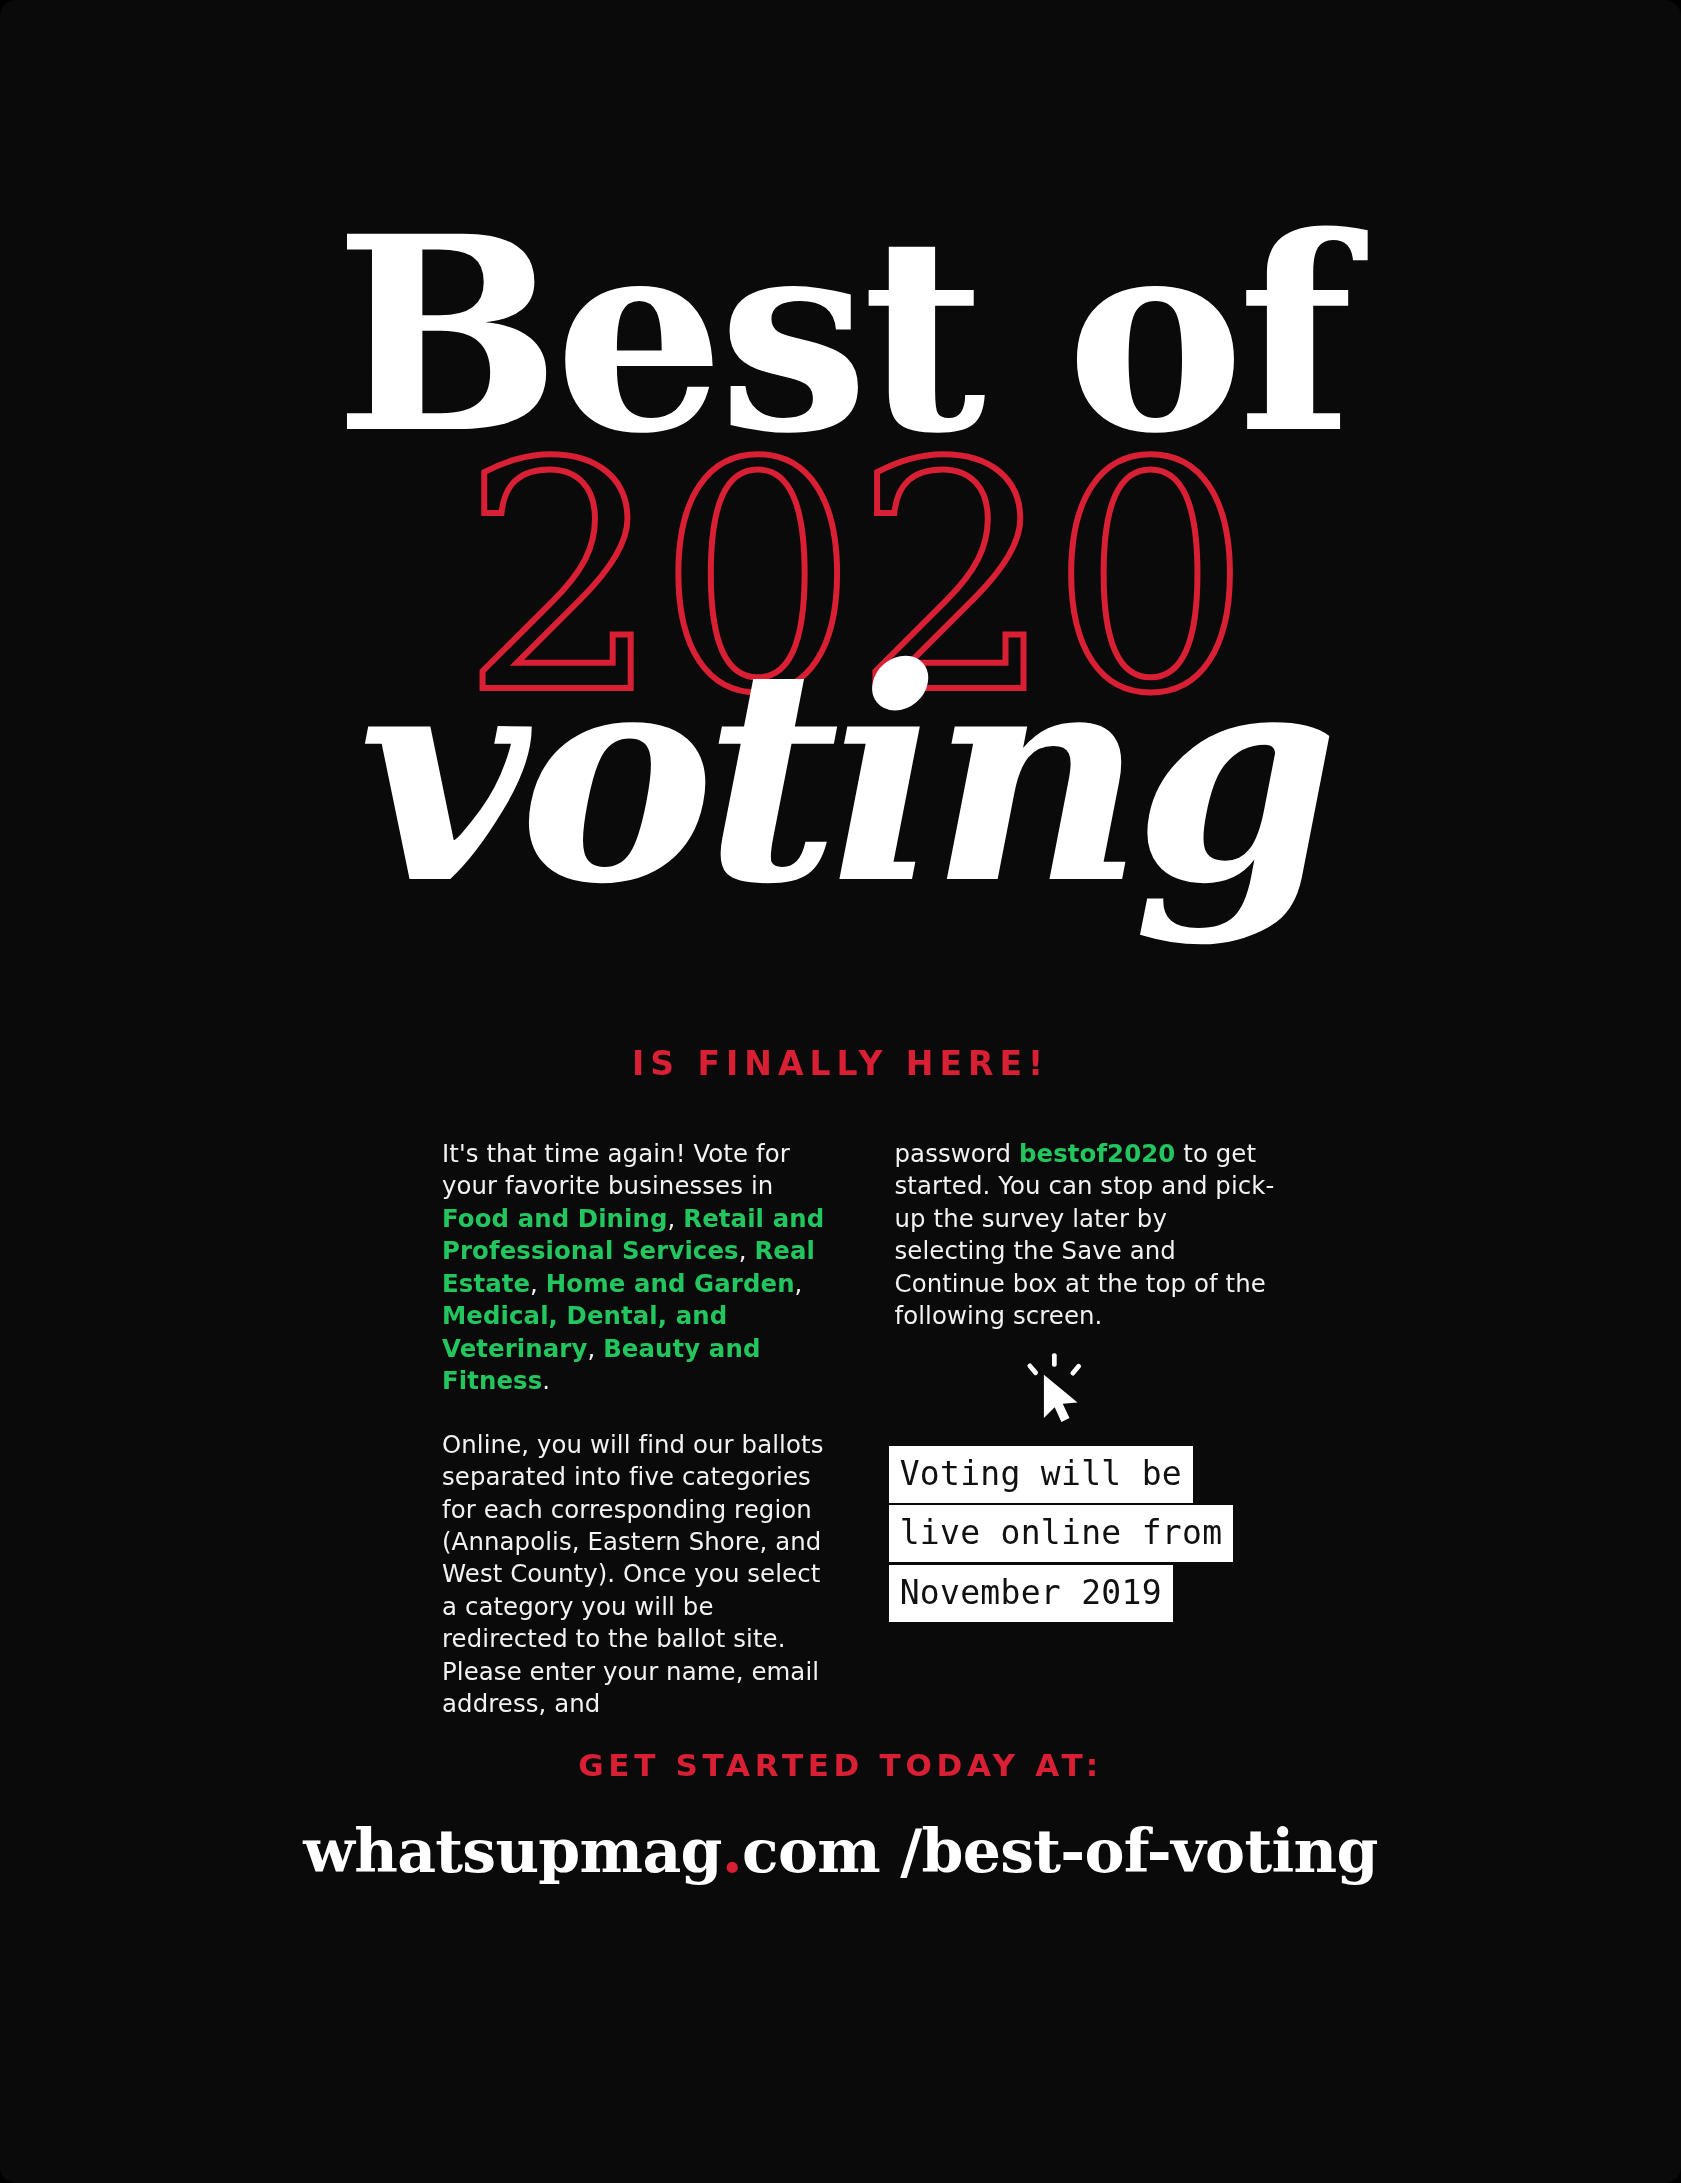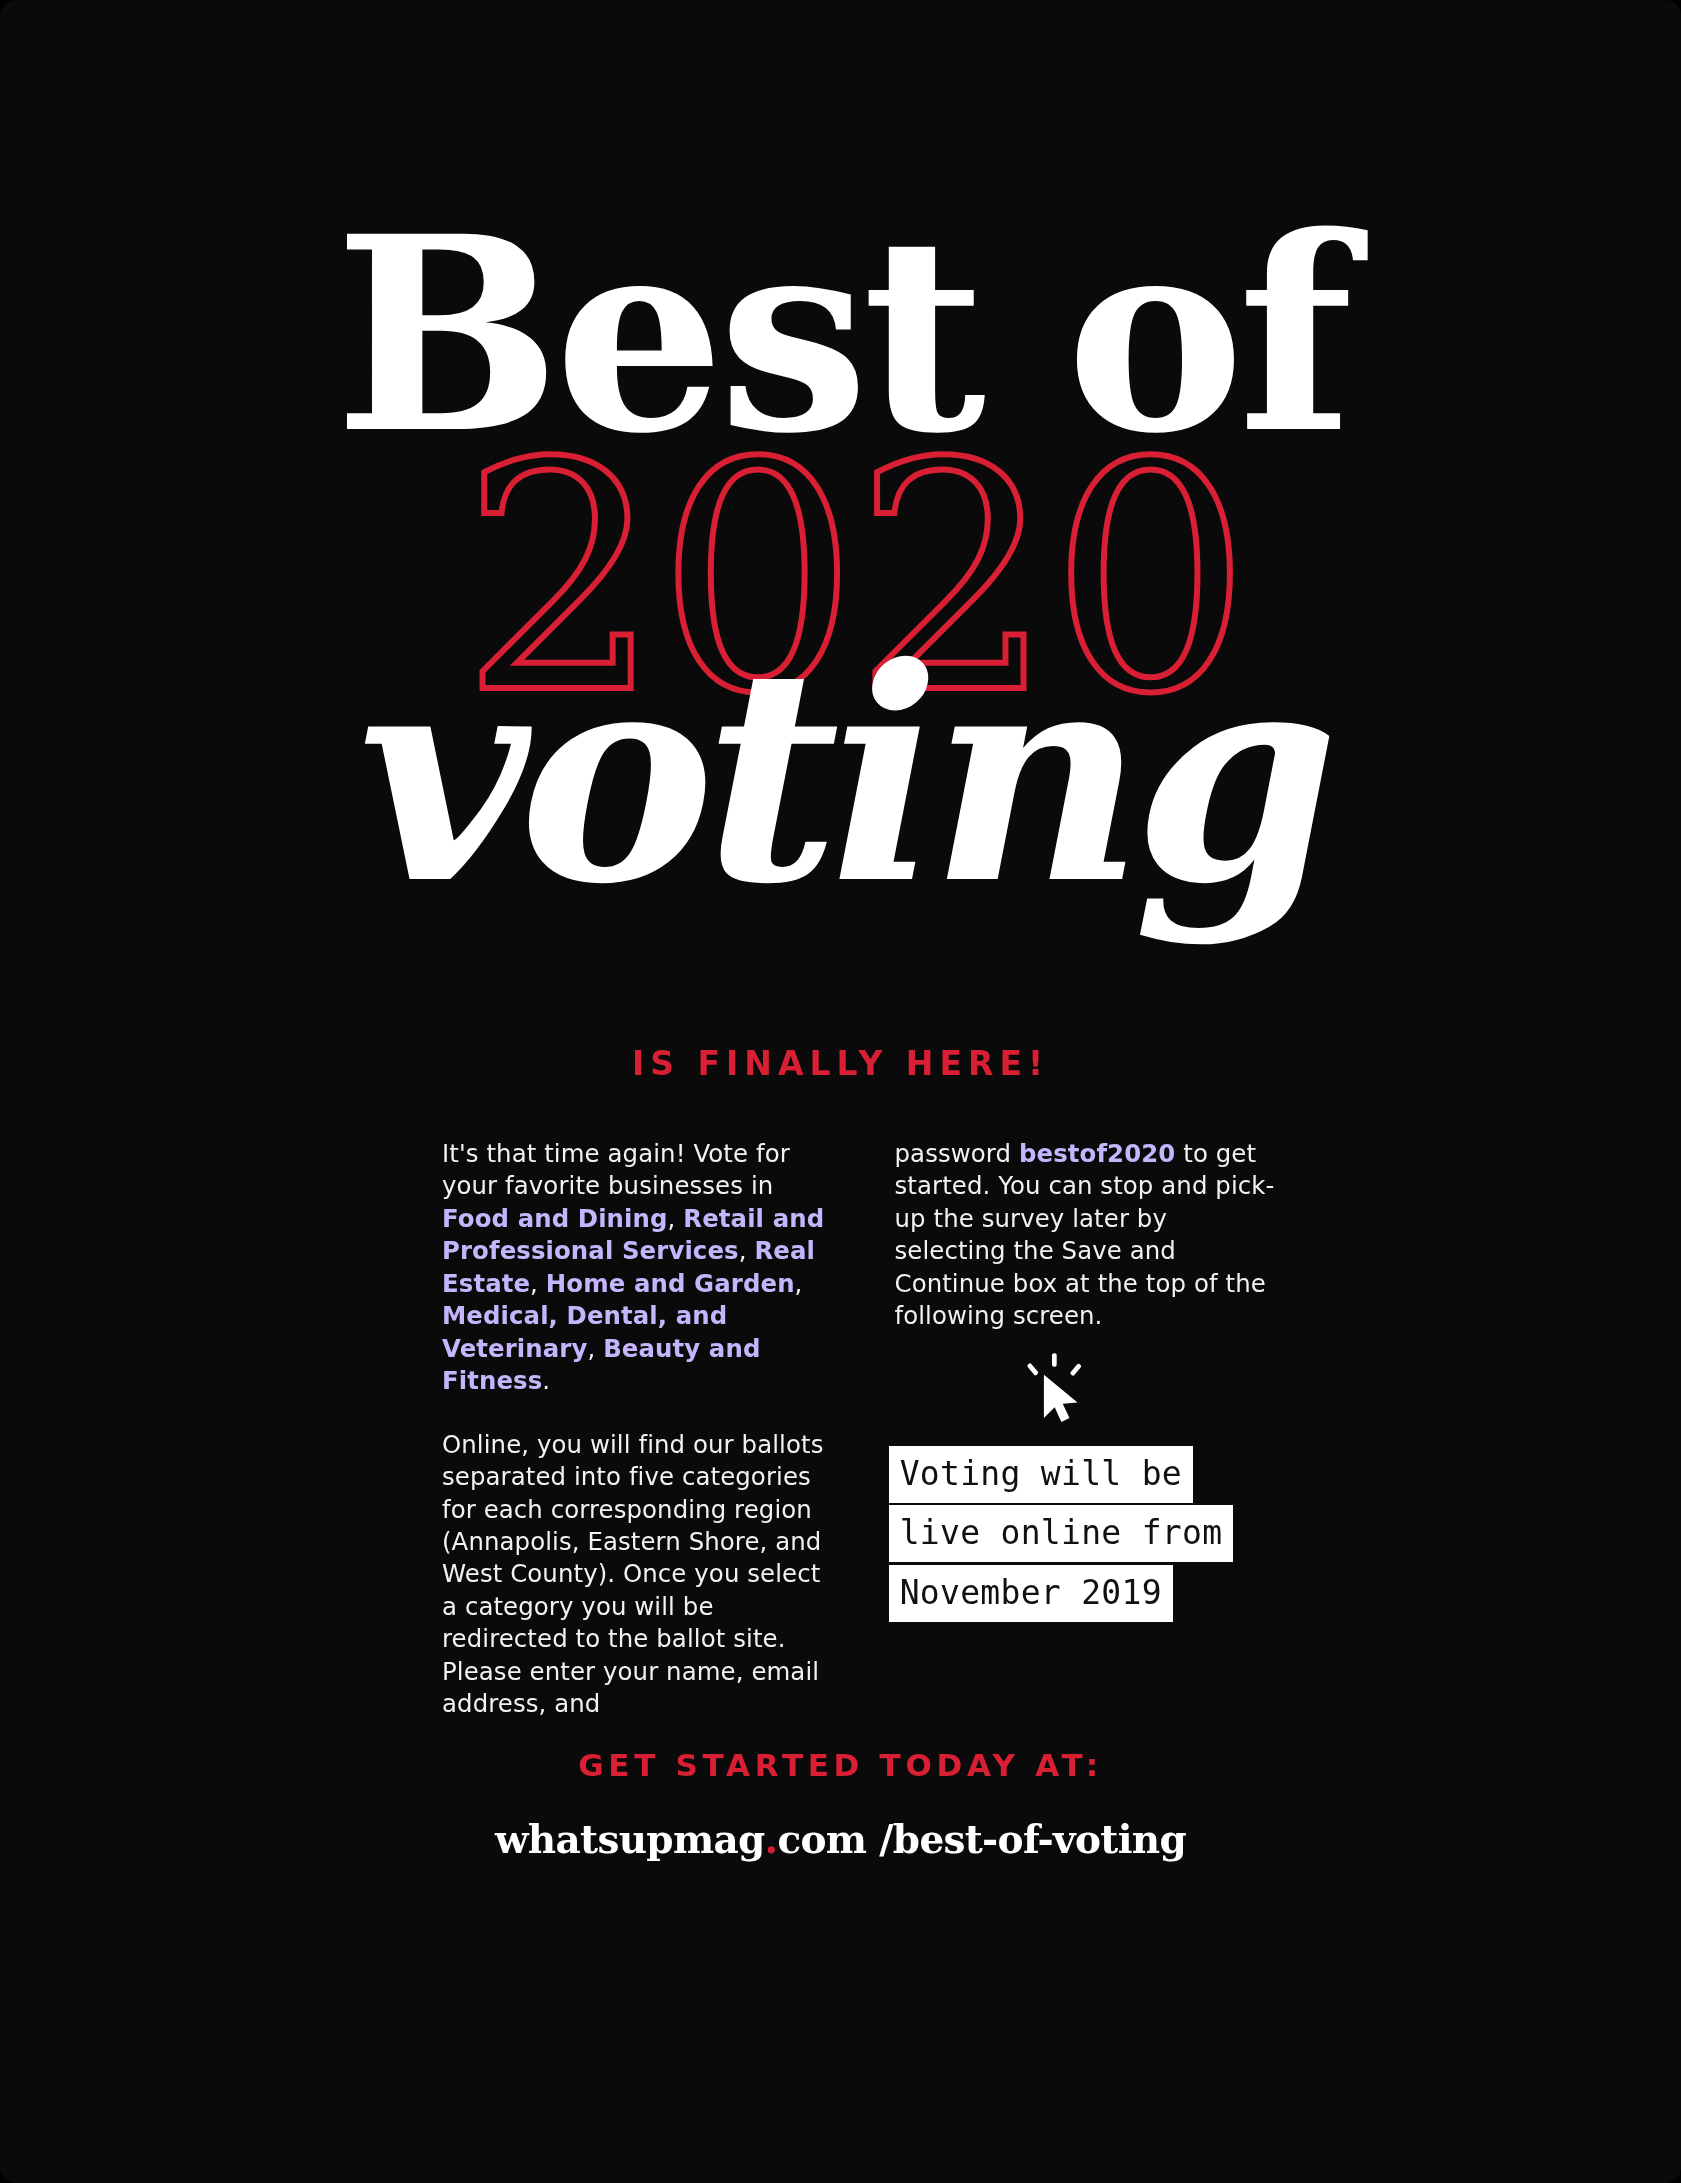--- a/index.html
+++ b/index.html
@@ -108,21 +108,21 @@
   }
   .col p {
     margin: 0 0 31px 0;
     font-family: "DejaVu Sans", sans-serif;
     font-size: 24.4px;
     line-height: 1.33;
     color: #f2f2f2;
     letter-spacing: 0.1px;
   }
   .col p:last-child { margin-bottom: 0; }
-  .col b { font-weight: 700; color: #c4b5fd; }
+  .col b { font-weight: 700; color: #22c55e; }
 
   
   .cursor-wrap {
     position: absolute;
     left: 1017px;
     top: 1352px;
     width: 74px;
     height: 74px;
   }
 
@@ -161,21 +161,21 @@
     letter-spacing: 4.7px;
   }
   .url {
     position: absolute;
     left: 0;
     right: 0;
     top: 1816px;
     text-align: center;
     font-family: "DejaVu Serif", serif;
     font-weight: 700;
-    font-size: 39px;
+    font-size: 60px;
     letter-spacing: -0.7px;
     color: #ffffff;
     white-space: nowrap;
   }
   .url .dot { color: #d81f33; }
   .url .path { letter-spacing: -0.7px; }
 </style>
 </head>
 <body>
 

